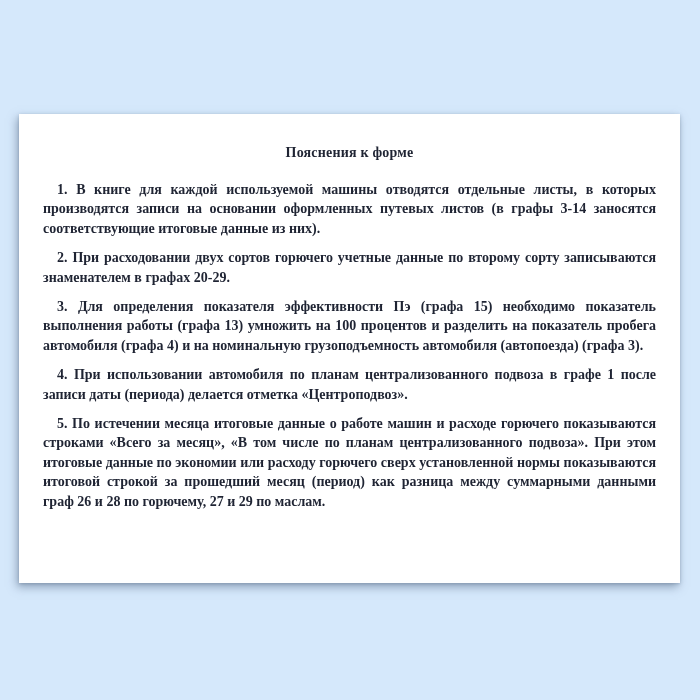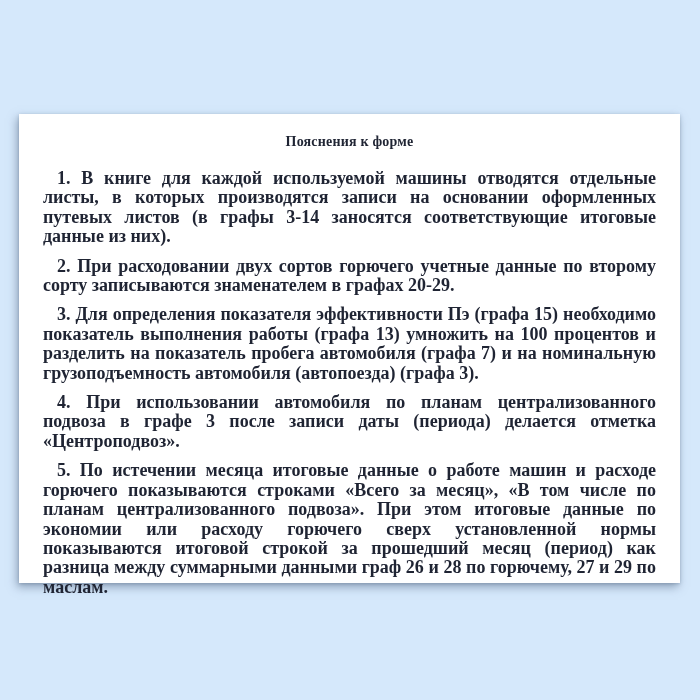--- a/index.html
+++ b/index.html
@@ -20,47 +20,47 @@
     background: #d5e8fb;
   }
   .paper {
     position: absolute;
     left: 19px;
     top: 114px;
     width: 661px;
     height: 469px;
     background: #ffffff;
     box-sizing: border-box;
-    padding: 20px 24px 0 24px;
+    padding: 31px 24px 0 24px;
     box-shadow: -2px 4px 9px rgba(88, 108, 134, 0.55),
                 0 1px 3px rgba(88, 108, 134, 0.35);
   }
   .doc-title {
     margin: 0 0 19px 0;
     text-align: center;
     font-size: 14px;
     font-weight: bold;
     color: #1f2433;
     letter-spacing: 0.2px;
   }
   .doc-paragraph {
     margin: 0 0 10px 0;
     text-indent: 14px;
     text-align: justify;
-    font-size: 18px;
+    font-size: 14px;
     line-height: 19.4px;
     font-weight: bold;
     color: #1f2433;
   }
 </style>
 </head>
 <body>
 
 <div class="viewport">
   <div class="paper">
     <h1 class="doc-title">Пояснения к форме</h1>
     <p class="doc-paragraph">1. В книге для каждой используемой машины отводятся отдельные листы, в которых производятся записи на основании оформленных путевых листов (в графы 3-14 заносятся соответствующие итоговые данные из них).</p>
     <p class="doc-paragraph">2. При расходовании двух сортов горючего учетные данные по второму сорту записываются знаменателем в графах 20-29.</p>
-    <p class="doc-paragraph">3. Для определения показателя эффективности Пэ (графа 15) необходимо показатель выполнения работы (графа 13) умножить на 100 процентов и разделить на показатель пробега автомобиля (графа 7) и на номинальную грузоподъемность автомобиля (автопоезда) (графа 3).</p>
-    <p class="doc-paragraph">4. При использовании автомобиля по планам централизованного подвоза в графе 3 после записи даты (периода) делается отметка «Центроподвоз».</p>
+    <p class="doc-paragraph">3. Для определения показателя эффективности Пэ (графа 15) необходимо показатель выполнения работы (графа 13) умножить на 100 процентов и разделить на показатель пробега автомобиля (графа 4) и на номинальную грузоподъемность автомобиля (автопоезда) (графа 3).</p>
+    <p class="doc-paragraph">4. При использовании автомобиля по планам централизованного подвоза в графе 1 после записи даты (периода) делается отметка «Центроподвоз».</p>
     <p class="doc-paragraph">5. По истечении месяца итоговые данные о работе машин и расходе горючего показываются строками «Всего за месяц», «В том числе по планам централизованного подвоза». При этом итоговые данные по экономии или расходу горючего сверх установленной нормы показываются итоговой строкой за прошедший месяц (период) как разница между суммарными данными граф 26 и 28 по горючему, 27 и 29 по маслам.</p>
   </div>
 </div>
 
 </body></html>

